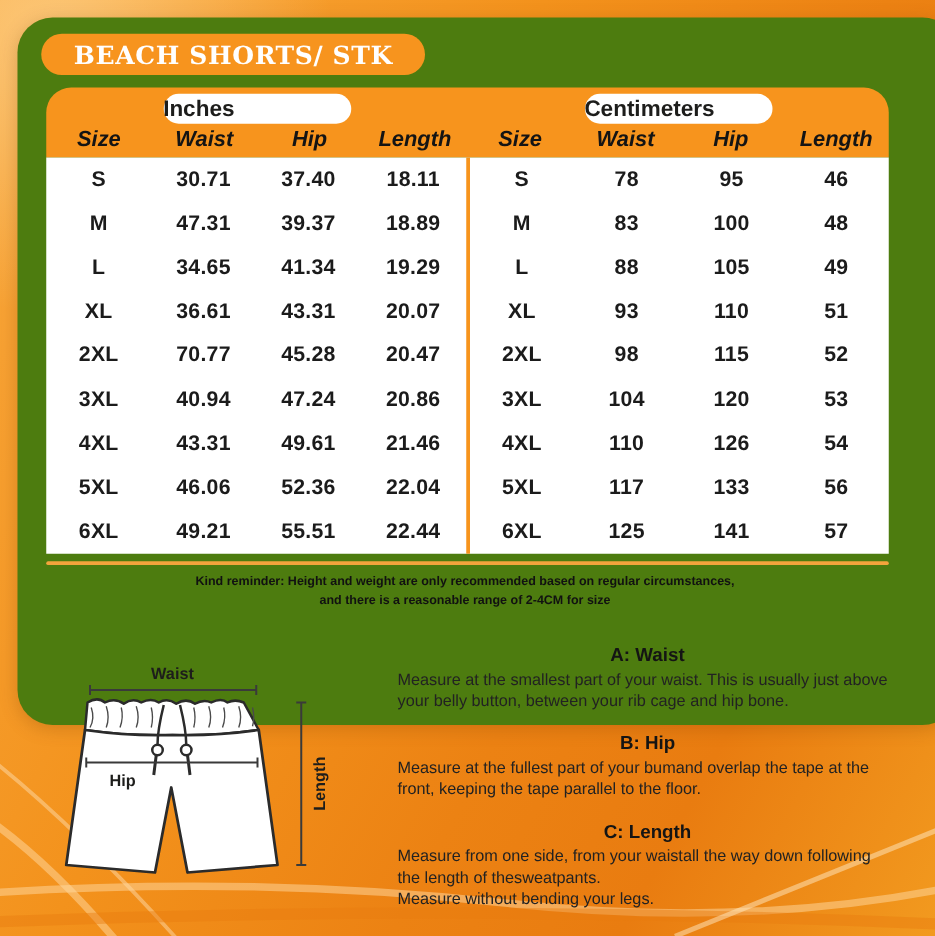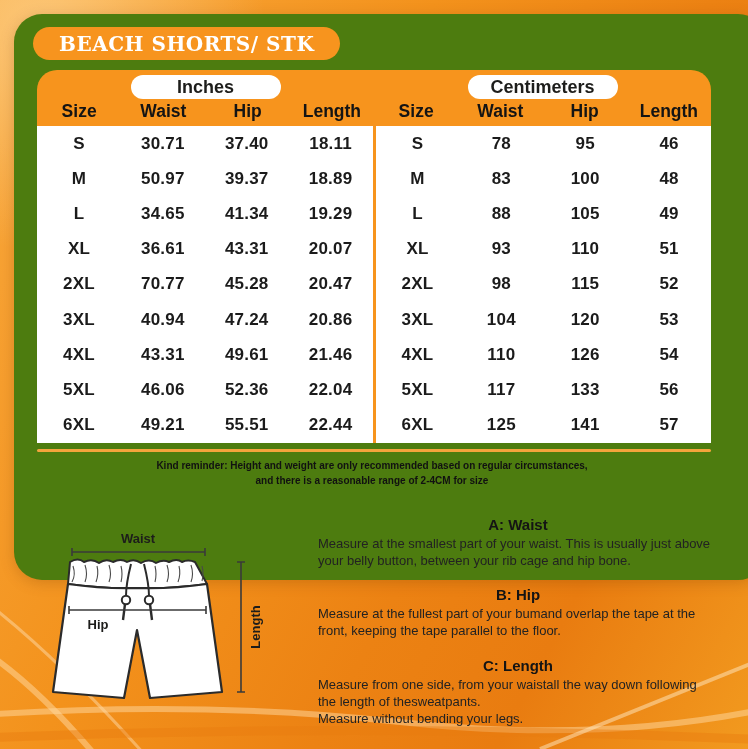--- a/index.html
+++ b/index.html
@@ -23,26 +23,27 @@
     font-family:"DejaVu Serif",serif;font-weight:bold;font-size:20px;color:#FFFFFF;
     letter-spacing:.5px;white-space:nowrap;
   }
   .chart{position:absolute;left:23px;top:56px;width:674px;}
   .band{
     background:#F7941D;border-radius:20px 20px 0 0;height:56px;display:flex;
   }
   .band-half{flex:1;display:flex;flex-direction:column;align-items:center;}
   .unit-pill{
     margin-top:5px;width:150px;height:24px;background:#FFFFFF;border-radius:12px;
-    display:flex;align-items:center;justify-content:center;
+    display:flex;align-items:center;justify-content:flex-start;
     font-weight:bold;font-size:18px;color:#1D1D1B;
   }
   .cols{
     width:100%;display:grid;grid-template-columns:repeat(4,1fr);
     margin-top:2px;
+    font-style:italic;
   }
   .col-h{font-weight:bold;font-size:17.5px;color:#141414;text-align:center;}
   .bodyrows{display:flex;background:#FFFFFF;}
   .rows-half{flex:1;}
   .t-row{display:grid;grid-template-columns:repeat(4,1fr);height:35.2px;align-items:center;}
   .t-cell{font-weight:bold;font-size:17px;color:#1B1B1B;text-align:center;letter-spacing:.2px;}
   .divider{width:3px;background:#F7941D;}
   .rule{
     position:absolute;left:23px;top:435px;width:674px;height:3px;
     background:#F4A43C;border-radius:2px;
@@ -104,21 +105,21 @@
     <div class="bodyrows">
       <div class="rows-half">
           <div class="t-row">
             <span class="t-cell">S</span>
             <span class="t-cell">30.71</span>
             <span class="t-cell">37.40</span>
             <span class="t-cell">18.11</span>
           </div>
           <div class="t-row">
             <span class="t-cell">M</span>
-            <span class="t-cell">50.97</span>
+            <span class="t-cell">47.31</span>
             <span class="t-cell">39.37</span>
             <span class="t-cell">18.89</span>
           </div>
           <div class="t-row">
             <span class="t-cell">L</span>
             <span class="t-cell">34.65</span>
             <span class="t-cell">41.34</span>
             <span class="t-cell">19.29</span>
           </div>
           <div class="t-row">

